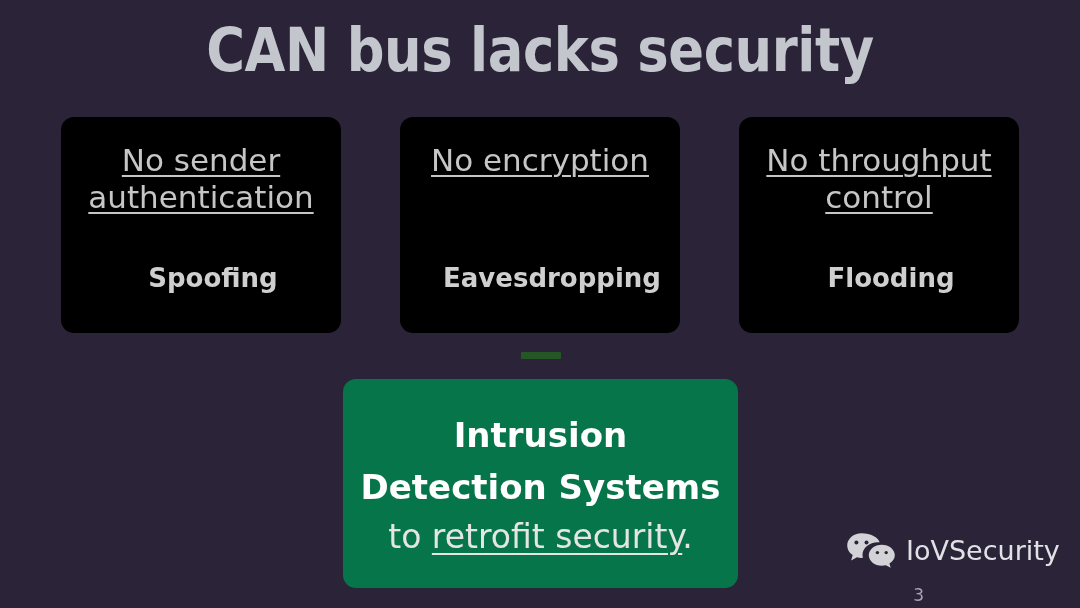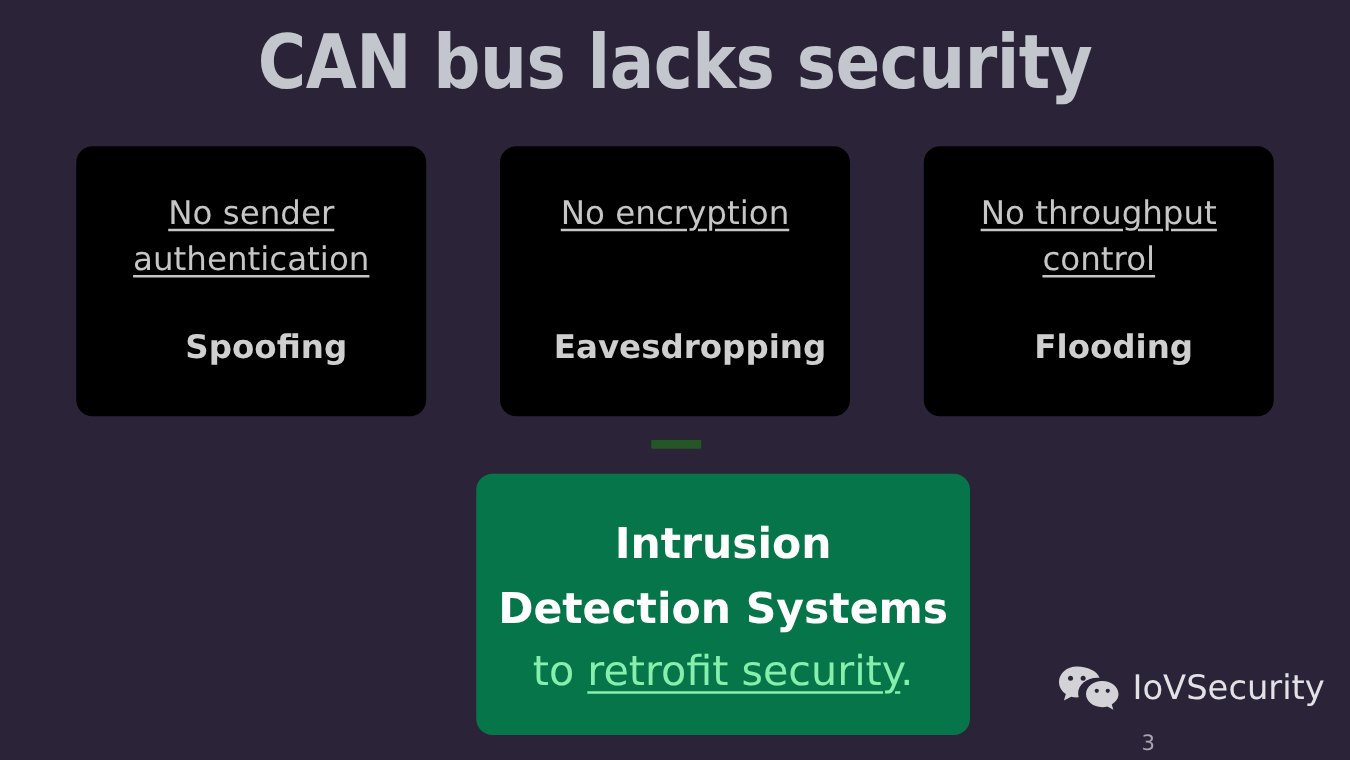--- a/index.html
+++ b/index.html
@@ -57,28 +57,28 @@
     height: 216px;
     background: #000000;
     border-radius: 13px;
     box-sizing: border-box;
     display: flex;
     flex-direction: column;
     align-items: center;
   }
   .card-problem {
     color: #c6c6c6;
-    font-size: 26px;
+    font-size: 31px;
     line-height: 37px;
     font-weight: normal;
     text-align: center;
     text-decoration: underline;
     text-underline-offset: 4px;
     text-decoration-thickness: 1.5px;
-    margin-top: 36px;
+    margin-top: 25px;
     padding: 0 14px;
   }
   .card-attack {
     position: absolute;
     left: 0;
     right: 0;
     top: 146px;
     color: #cfcfcf;
     font-size: 26px;
     font-weight: bold;
@@ -102,31 +102,30 @@
     position: absolute;
     left: 343px;
     top: 379px;
     width: 395px;
     height: 209px;
     background: #07754a;
     border-radius: 13px;
     box-sizing: border-box;
     padding-top: 30px;
     text-align: center;
-    margin-left: 38px;
   }
   .solution-title {
     color: #ffffff;
     font-size: 34px;
     line-height: 52px;
     font-weight: bold;
     padding: 0 16px;
   }
   .solution-sub {
-    color: #86efac;
+    color: #e5e5e5;
     font-size: 33px;
     line-height: 48px;
     font-weight: normal;
     padding: 0 8px;
     white-space: nowrap;
   }
   .solution-sub .u {
     text-decoration: underline;
     text-underline-offset: 5px;
     text-decoration-thickness: 2px;

